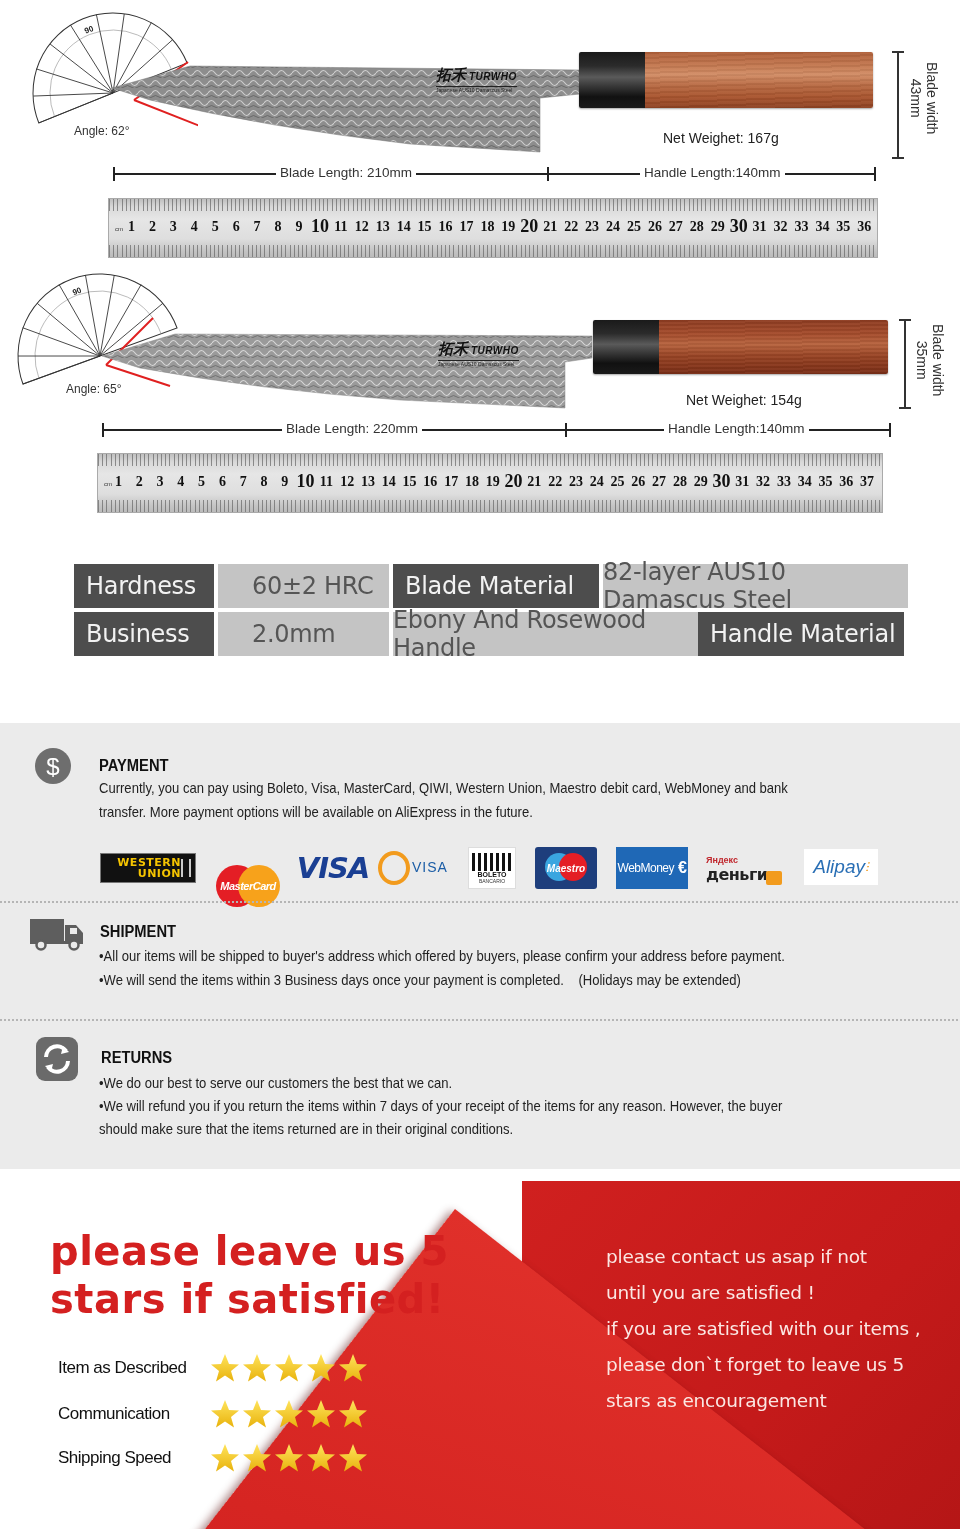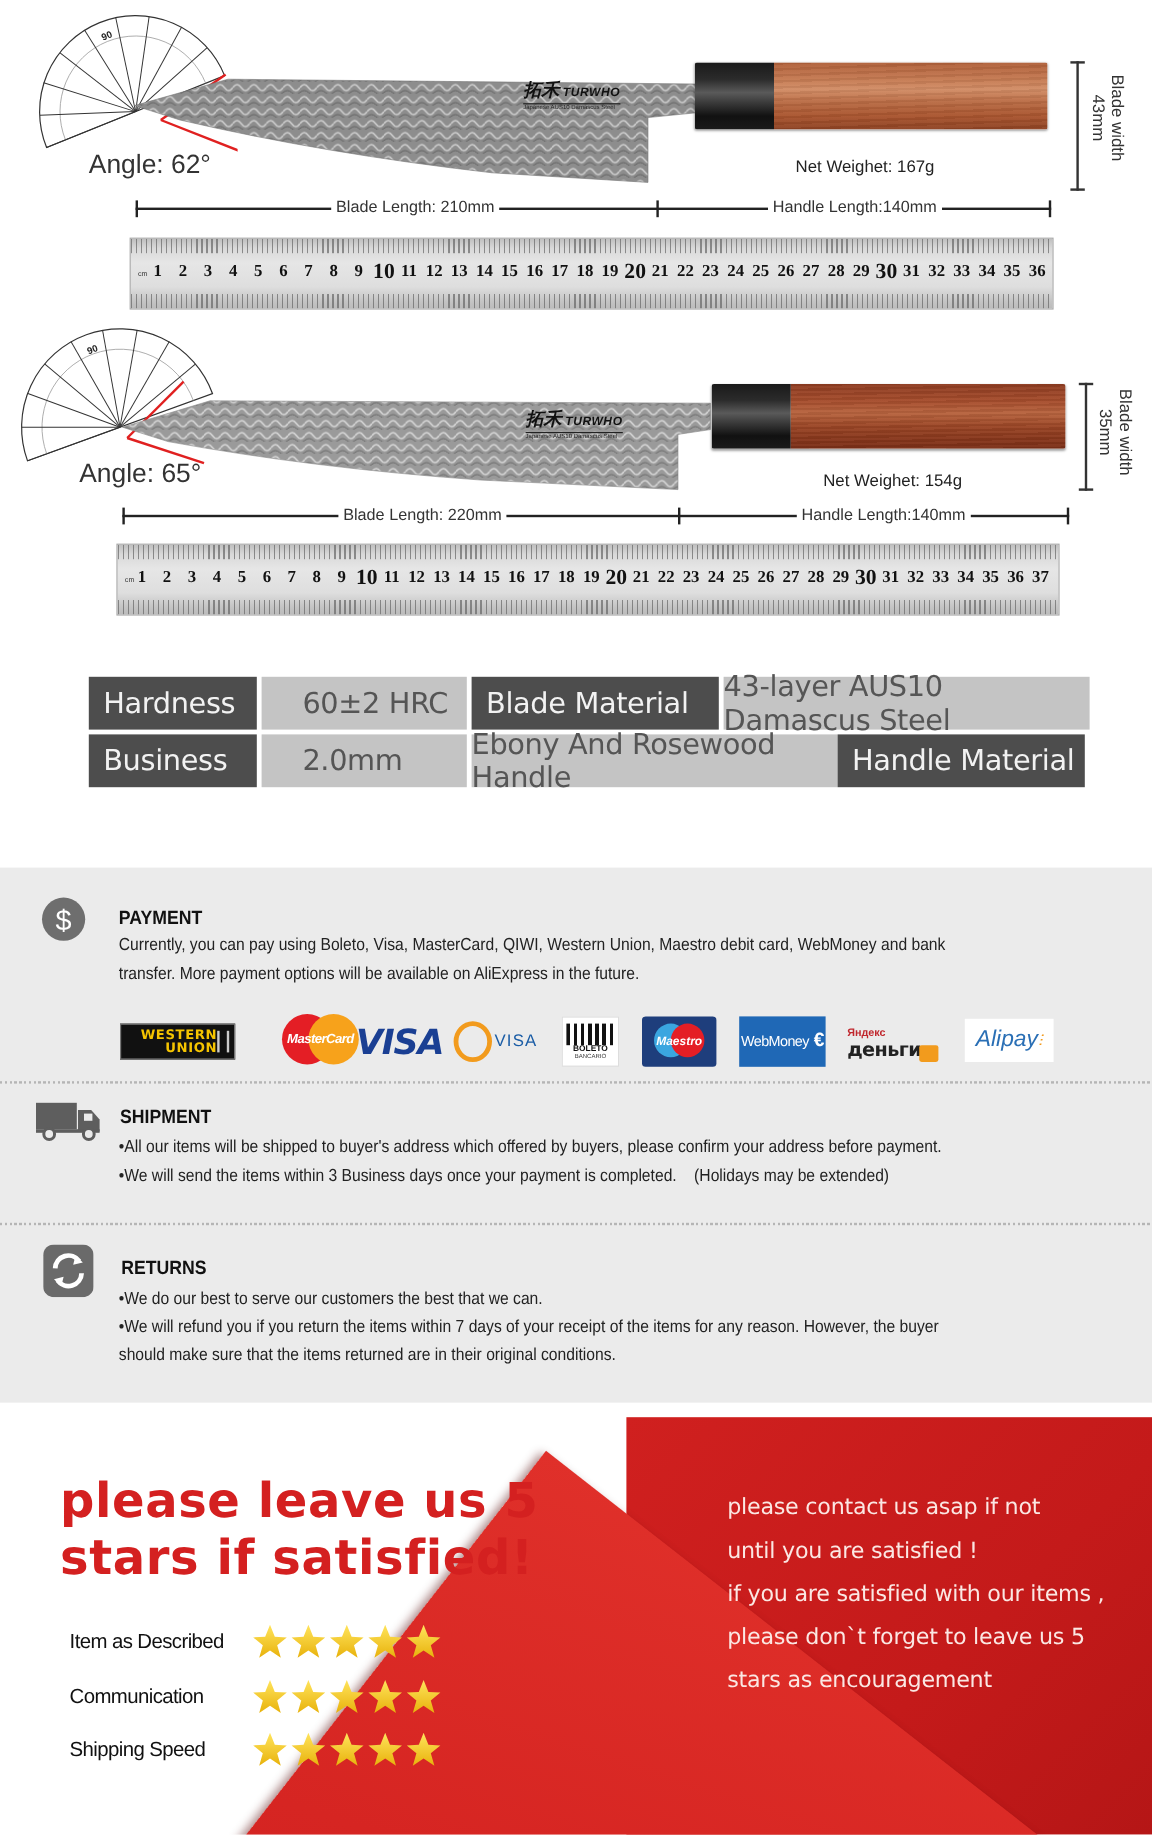--- a/index.html
+++ b/index.html
@@ -5,21 +5,21 @@
   * { box-sizing: border-box; margin: 0; padding: 0; }
   html, body { width: 960px; background: #ffffff; font-family: "Liberation Sans", sans-serif; color: #222; }
   body { position: relative; height: 1529px; overflow: hidden; }
 
   
   .knife { position: absolute; left: 0; width: 960px; }
   .knife1 { top: 0; height: 262px; }
   .knife2 { top: 262px; height: 258px; }
 
   .protractor { position: absolute; }
-  .angle-label { position: absolute; font-size: 22px; color: #333; font-family: "Liberation Sans", sans-serif; }
+  .angle-label { position: absolute; font-size: 12px; color: #333; font-family: "Liberation Sans", sans-serif; }
 
   .blade { position: absolute; }
   .handle { position: absolute; display: flex; border-radius: 2px; overflow: hidden; box-shadow: 0 1px 2px rgba(0,0,0,0.35); }
   .handle .ebony { background: linear-gradient(#1a1a1a 0%, #2b2b2b 25%, #5a5a5a 45%, #3a3a3a 60%, #111 80%, #1a1a1a 100%); }
   .handle .rosewood { flex: 1; background:
       repeating-linear-gradient(178deg, rgba(0,0,0,0.05) 0 2px, rgba(255,255,255,0.03) 2px 5px),
       linear-gradient(#b0603a 0%, #c57a52 25%, #d28d66 40%, #b86a43 60%, #a9552f 80%, #8e4223 100%); }
 
   .brand { position: absolute; color: #111; font-family: "Liberation Sans", sans-serif; }
   .brand .cn { font-family: "DejaVu Serif", serif; font-style: italic; font-weight: bold; font-size: 15px; }
@@ -65,21 +65,21 @@
   .divider { position: absolute; left: 0; width: 960px; height: 2px; background: repeating-linear-gradient(90deg, #b5b5b5 0 2px, transparent 2px 4px); }
   .info-icon { position: absolute; }
   .info-title { position: absolute; font-size: 16px; font-weight: bold; color: #111; font-family: "Liberation Sans", sans-serif; transform: scaleX(0.92); transform-origin: left; }
   .info-text { position: absolute; font-size: 14.5px; line-height: 24px; color: #222; font-family: "Liberation Sans", sans-serif; transform: scaleX(0.9); transform-origin: left; white-space: nowrap; }
 
   .pay-logos { position: absolute; top: 122px; left: 100px; height: 46px; }
   .logo { position: absolute; display: flex; align-items: center; justify-content: center; }
 
   .wu { left: 0; top: 8px; width: 96px; height: 30px; background: #111; border: 1px solid #777; color: #f5c400; font-weight: bold; font-size: 11px; line-height: 11px; text-align: right; flex-direction: column; align-items: flex-end; padding-right: 14px; font-family: "DejaVu Sans", sans-serif; letter-spacing: 0.5px; }
   .wu::after { content: ""; position: absolute; right: 4px; top: 5px; width: 6px; height: 18px; border-left: 2px solid #ccc; border-right: 2px solid #ccc; }
-  .mc { left: 116px; top: 0; width: 64px; height: 42px; margin-left: 19px; }
+  .mc { left: 116px; top: 20px; width: 64px; height: 42px; }
   .mc .c-red { position: absolute; left: 0; top: 0; width: 42px; height: 42px; border-radius: 50%; background: #e41e25; }
   .mc .c-or { position: absolute; left: 22px; top: 0; width: 42px; height: 42px; border-radius: 50%; background: #f7a21b; }
   .mc .txt { position: relative; color: #fff; font-size: 11px; font-weight: bold; font-style: italic; letter-spacing: -0.5px; }
   .visa { left: 198px; top: 6px; width: 70px; height: 34px; color: #1a3f93; font-size: 29px; font-weight: bold; font-style: italic; letter-spacing: -1px; font-family: "DejaVu Sans", sans-serif; }
   .qiwi { left: 278px; top: 2px; width: 78px; height: 42px; }
   .qiwi .ring { position: absolute; left: 0; top: 4px; width: 32px; height: 34px; border: 4px solid #f29b1d; border-radius: 50%; }
   .qiwi .t { position: absolute; left: 34px; top: 12px; color: #1b5da6; font-size: 14px; letter-spacing: 1px; }
   .boleto { left: 368px; top: 2px; width: 48px; height: 42px; background: #fff; border: 1px solid #ddd; flex-direction: column; }
   .boleto .bars { width: 40px; height: 18px; background: repeating-linear-gradient(90deg, #111 0 3px, #fff 3px 6px); }
   .boleto .t { font-size: 7px; font-weight: bold; color: #111; }
@@ -327,21 +327,21 @@
         <span style="width: 20.8108px;">37</span>
       </div>
   </div>
 </section>
 
 <div class="spec-table">
   <div class="spec-row">
     <div class="cell dark c1">Hardness</div>
     <div class="cell light c2">60±2 HRC</div>
     <div class="cell dark c3">Blade Material</div>
-    <div class="cell light c4">43-layer AUS10 Damascus Steel</div>
+    <div class="cell light c4">82-layer AUS10 Damascus Steel</div>
   </div>
   <div class="spec-row">
     <div class="cell dark c1">Business</div>
     <div class="cell light c2">2.0mm</div>
     <div class="cell light c4">Ebony And Rosewood Handle</div>
     <div class="cell dark c3">Handle Material</div>
   </div>
 </div>
 
 <div class="info-panel">

